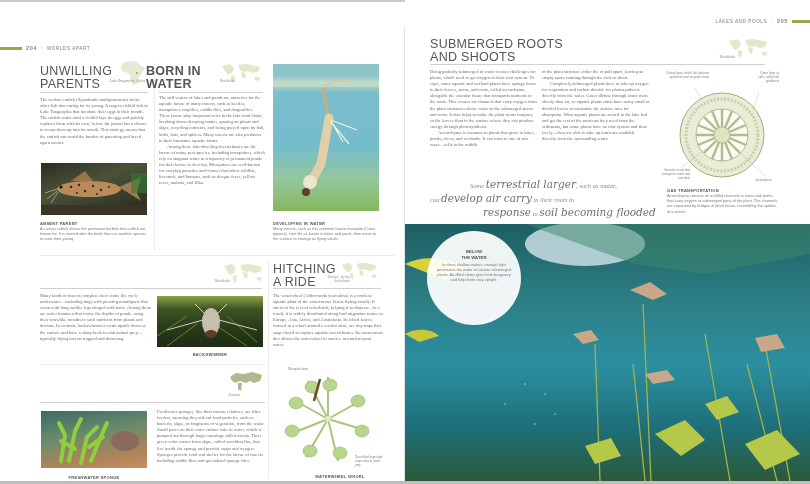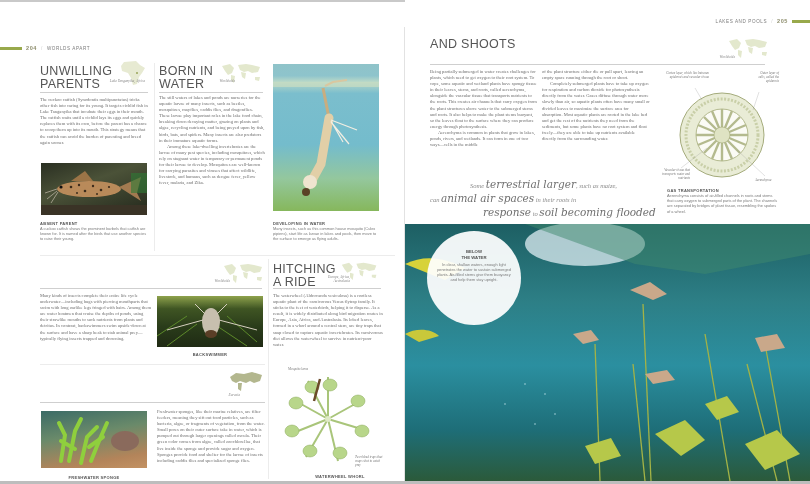--- a/index.html
+++ b/index.html
@@ -84,21 +84,21 @@
       <rect x="90" y="10" width="16" height="20" fill="#2f7a36" opacity="0.6"></rect>
     </svg>
   </div>
   <div style="position:absolute; left:40px; top:194px; width:108px;">
     <div class="caption-head">ABSENT PARENT</div>
     <div class="caption-body">A cuckoo catfish shows the prominent barbels that catfish are known for. It is named after the birds that use another species to raise their young.</div>
   </div>
 
   <div class="divider-v" style="left:154px; top:36px; height:188px;"></div>
 
-  <div class="section" style="left:159px; top:38px; width:104px;">
+  <div class="section" style="left:146px; top:38px; width:104px;font-weight:bold;">
     <div class="title">
       <div>BORN IN</div>
       <div>WATER</div>
     </div>
   </div>
   <svg class="map-icon" style="left:220px; top:34px;" width="44" height="24" viewBox="0 0 44 24">
     <path d="M2 5 L10 3 L14 7 L12 12 L8 14 L5 10 Z M11 14 L15 15 L14 22 L11 19 Z M18 4 L26 3 L32 4 L40 6 L38 11 L32 12 L28 10 L24 11 L20 9 Z M21 11 L26 12 L25 18 L22 16 Z M35 16 L40 16 L39 20 L35 19 Z" fill="#e3e8cd"></path>
   </svg>
   <div class="locale" style="left:205px; top:52px; width:30px;">Worldwide</div>
   <div class="rule" style="left:159px; top:65px; width:104px;"></div>
@@ -216,20 +216,21 @@
 
   <div class="runhead" style="right:0;">
     <span>LAKES AND POOLS</span>
     <span style="color:#ccc;">/</span>
     <span class="num">205</span>
     <span class="bar" style="width:18px;"></span>
   </div>
 
   <div class="section" style="left:25px; top:38px; width:200px;">
     <div class="title">
+      <div>SUBMERGED ROOTS</div>
       <div>AND SHOOTS</div>
     </div>
   </div>
   <svg class="map-icon" style="left:322px; top:36px;" width="44" height="24" viewBox="0 0 44 24">
     <path d="M2 5 L10 3 L14 7 L12 12 L8 14 L5 10 Z M11 14 L15 15 L14 22 L11 19 Z M18 4 L26 3 L32 4 L40 6 L38 11 L32 12 L28 10 L24 11 L20 9 Z M21 11 L26 12 L25 18 L22 16 Z M35 16 L40 16 L39 20 L35 19 Z" fill="#e3e8cd"></path>
   </svg>
   <div class="locale" style="left:300px; top:55px; width:30px;">Worldwide</div>
   <div class="rule" style="left:25px; top:64px; width:335px;"></div>
 
   <div class="body-text" style="left:25px; top:69px; width:108px;">
@@ -239,21 +240,21 @@
   <div class="body-text" style="left:137px; top:69px; width:108px;">
     <p>of the plant structure either die or pull apart, leaving an empty space running through the root or shoot.</p>
     <p>Completely submerged plants have to take up oxygen for respiration and carbon dioxide for photosynthesis directly from the water. Gases diffuse through water more slowly than air, so aquatic plants often have many small or divided leaves to maximize the surface area for absorption. Most aquatic plants are rooted in the lake bed and get the rest of the nutrients they need from the sediments, but some plants have no root system and float freely—they are able to take up nutrients available directly from the surrounding water.</p>
   </div>
 
   <div class="pull-quote" style="left:25px; top:178px; width:235px;">
     <div style="padding-left:40px;">
       <span>Some </span><span class="big">terrestrial larger</span><span>, such as maize,</span>
     </div>
     <div>
-      <span>can </span><span class="big">animal air spaces</span><span> in their roots in</span>
+      <span>can </span><span class="big">develop air carry</span><span> in their roots in</span>
     </div>
     <div style="padding-left:53px;">
       <span class="big">response</span><span> to </span><span class="big">soil becoming flooded</span>
     </div>
   </div>
 
   <div class="annot" style="left:258px; top:71px; width:46px; text-align:right;">Cortex layer, which lies between epidermis and vascular tissue</div>
   <div class="annot" style="left:350px; top:71px; width:24px; text-align:right;">Outer layer of cells, called the epidermis</div>
   <svg style="position:absolute; left:262px; top:88px;" width="110" height="92" viewBox="0 0 110 92">
     <circle cx="55" cy="47" r="42" fill="#e9ecd6" stroke="#a4ab7b" stroke-width="1"></circle>

